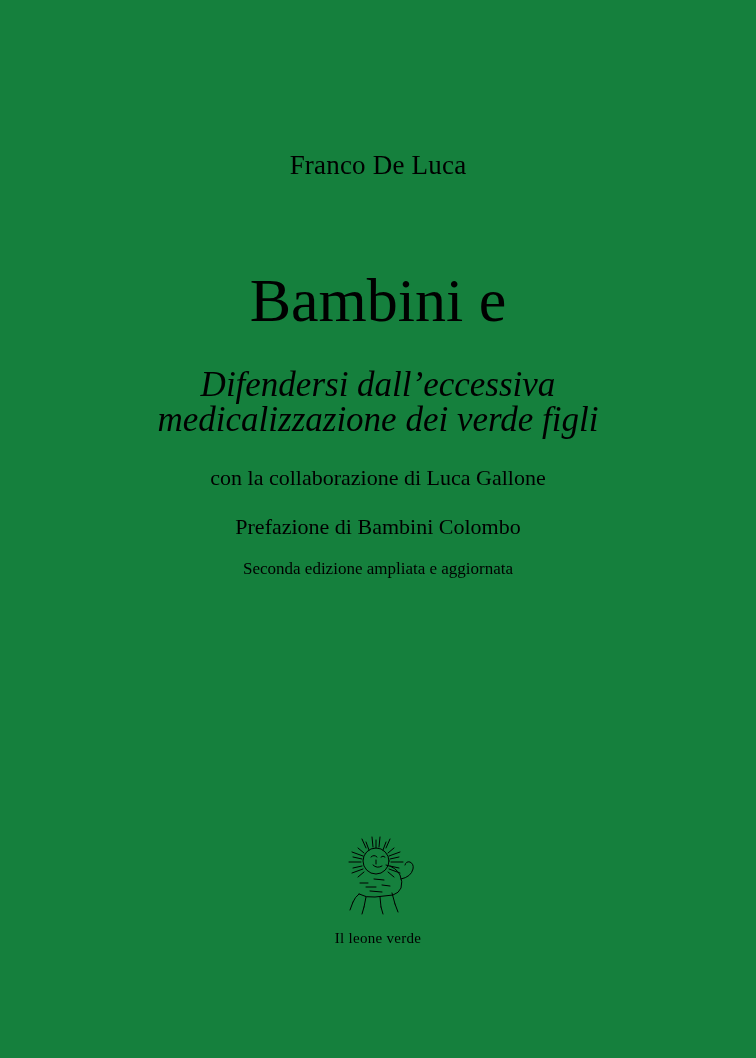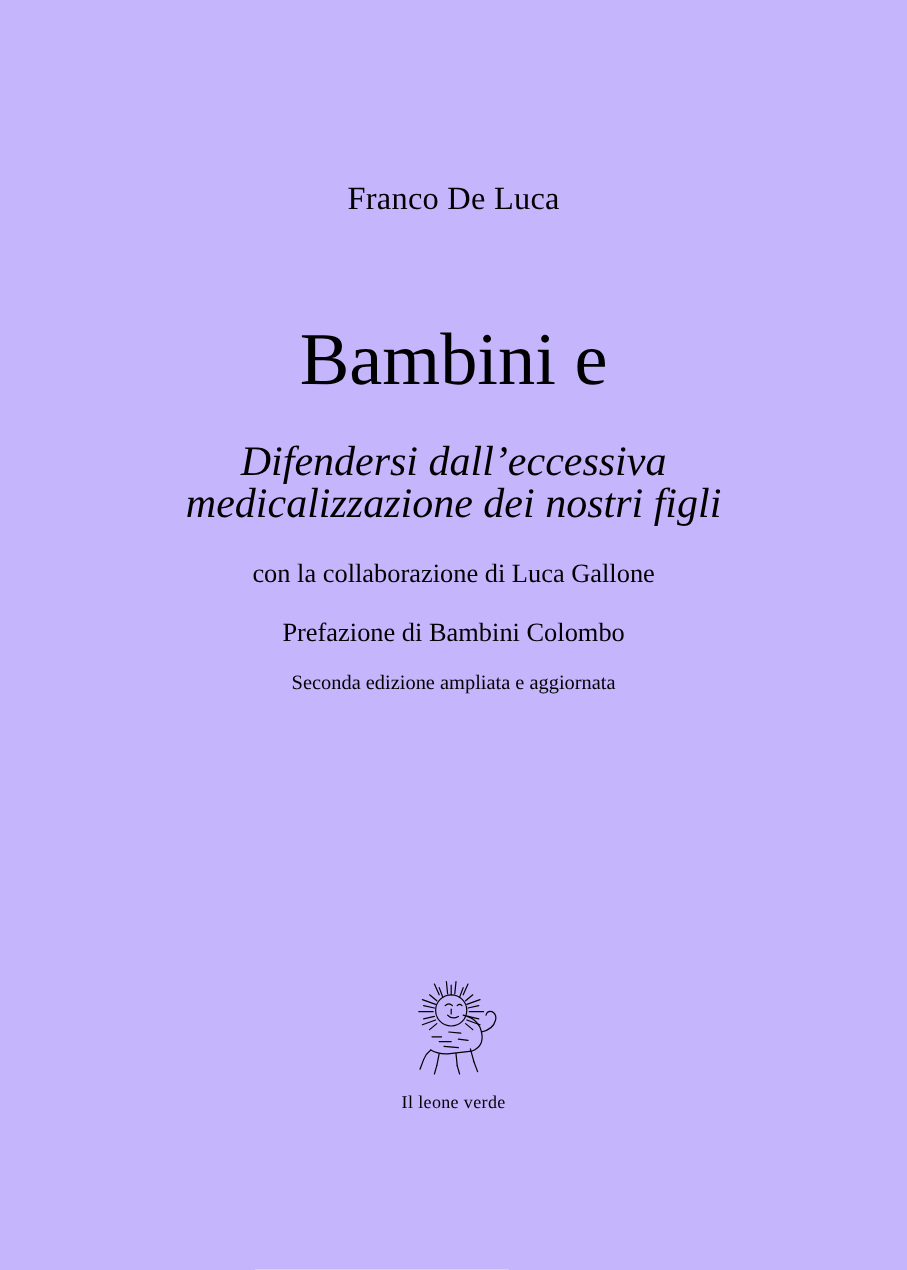--- a/index.html
+++ b/index.html
@@ -11,21 +11,21 @@
     width: 756px;
     height: 1058px;
     overflow: hidden;
     font-family: "Liberation Serif", serif;
     color: #000000;
   }
   .page {
     position: relative;
     width: 756px;
     height: 1058px;
-    background: #c4b5fd;
+    background: #15803d;
     box-sizing: border-box;
   }
   .content {
     position: absolute;
     left: 0;
     top: 0;
     width: 756px;
     text-align: center;
   }
   .author {
@@ -71,21 +71,21 @@
   }
   .edition {
     margin-top: 17px;
     font-size: 17px;
     line-height: 22px;
     font-weight: 400;
   }
   .publisher {
     position: absolute;
     left: 0;
-    top: 816px;
+    top: 835px;
     width: 756px;
     text-align: center;
   }
   .logo-wrap {
     display: flex;
     justify-content: center;
     align-items: flex-end;
     height: 84px;
   }
   .publisher-name {
@@ -103,21 +103,21 @@
   <div class="content">
 
     <div class="author">Franco De Luca</div>
 
     <div class="title">
       <span class="line1">Bambini e</span>
     </div>
 
     <div class="subtitle">
       <span class="s1">Difendersi dall’eccessiva</span>
-      <span class="s2">medicalizzazione dei nostri figli</span>
+      <span class="s2">medicalizzazione dei verde figli</span>
     </div>
 
     <div class="collab">con la collaborazione di Luca Gallone</div>
 
     <div class="preface">Prefazione di Bambini Colombo</div>
 
     <div class="edition">Seconda edizione ampliata e aggiornata</div>
   </div>
 
   <div class="publisher">

